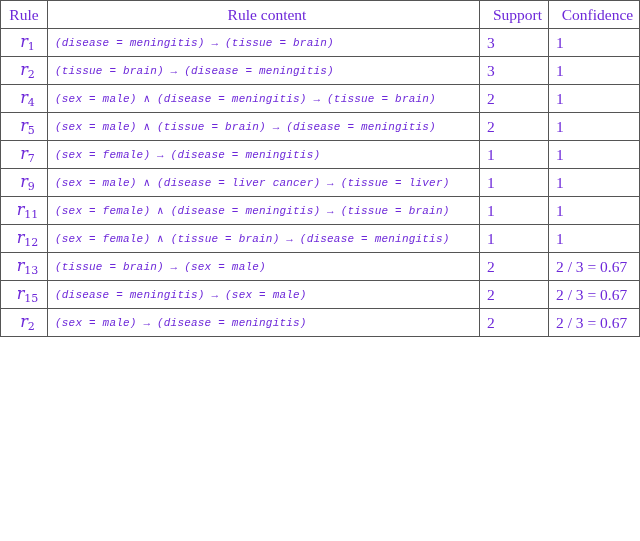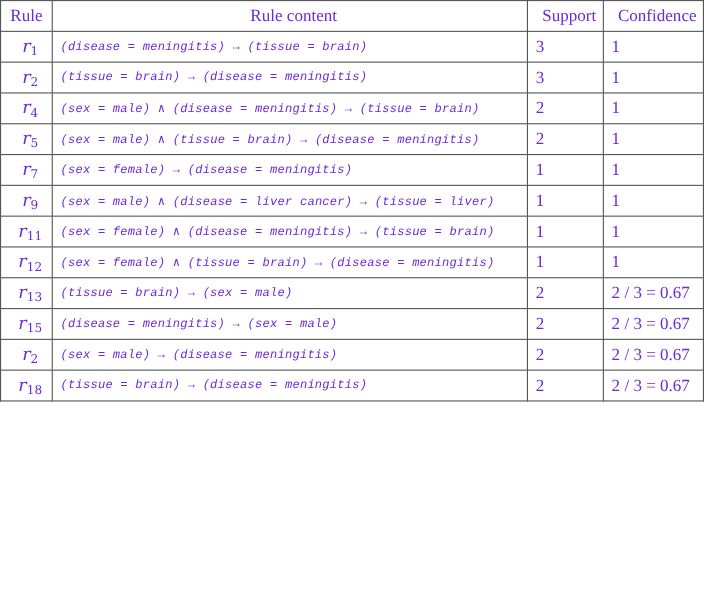--- a/index.html
+++ b/index.html
@@ -129,20 +129,14 @@
       <td class="rule-content">(disease = meningitis) → (sex = male)</td>
       <td class="num">2</td>
       <td class="num">2 / 3 = 0.67</td>
     </tr>
     <tr>
       <td class="rule-id"><span>r</span><sub>2</sub></td>
       <td class="rule-content">(sex = male) → (disease = meningitis)</td>
       <td class="num">2</td>
       <td class="num">2 / 3 = 0.67</td>
     </tr>
-    <tr>
-      <td class="rule-id"><span>r</span><sub>18</sub></td>
-      <td class="rule-content">(tissue = brain) → (disease = meningitis)</td>
-      <td class="num">2</td>
-      <td class="num">2 / 3 = 0.67</td>
-    </tr>
   </tbody>
 </table>
 
 </body></html>

